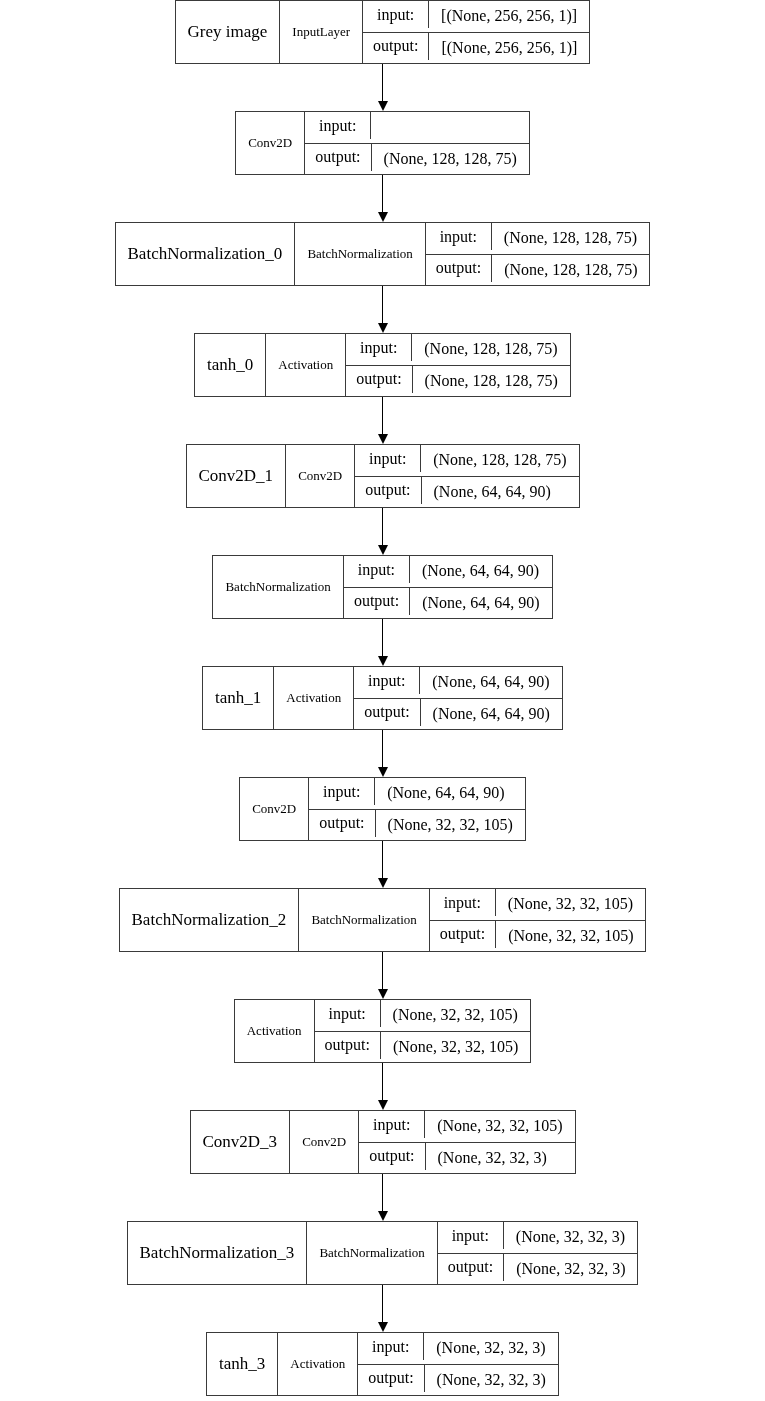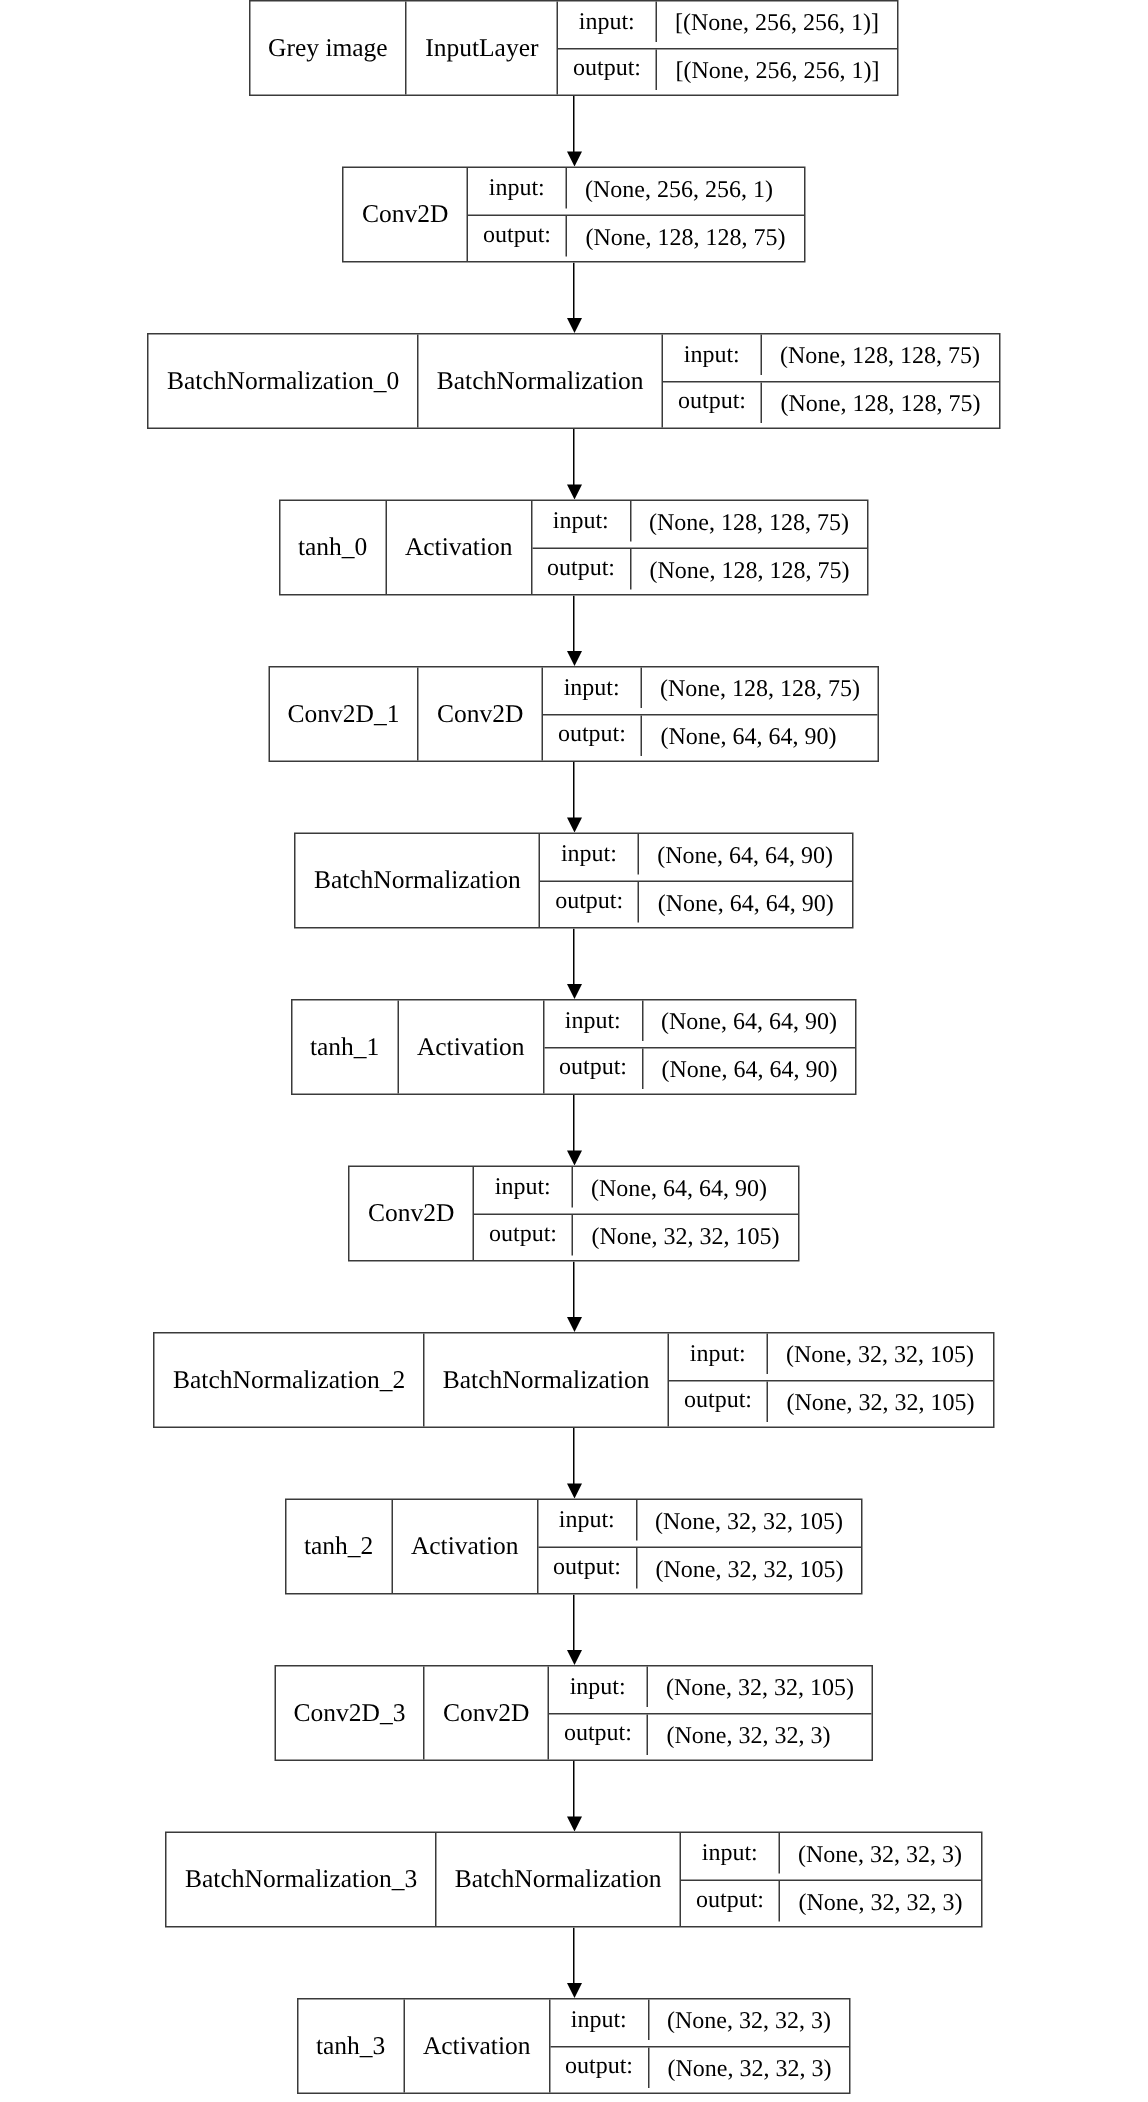--- a/index.html
+++ b/index.html
@@ -52,21 +52,21 @@
     border-right: 1.5px solid #3a3a3a;
     font-size: 17px;
     text-align: center;
   }
 
   
   .col-type {
     padding: 0 12px;
     min-height: 62px;
     border-right: 1.5px solid #3a3a3a;
-    font-size: 17px;
+    font-size: 13px;
   }
 
   
   .io-table {
     display: flex;
     flex-direction: column;
   }
   .io-row {
     display: flex;
     flex-direction: row;
@@ -153,21 +153,20 @@
   <div class="edge e0">
       <span class="stem"></span>
       <span class="head"></span>
     </div>
 
   <div class="node">
     <div class="cell col-type">Conv2D</div>
     <div class="io-table">
       <div class="io-row top">
         <div class="cell io-label">input:</div>
-        <div class="cell io-shape">(None, 256, 256, 1)</div>
       </div>
       <div class="io-row">
         <div class="cell io-label">output:</div>
         <div class="cell io-shape">(None, 128, 128, 75)</div>
       </div>
     </div>
   </div>
 
   <div class="edge e1">
       <span class="stem"></span>
@@ -306,21 +305,20 @@
       </div>
     </div>
   </div>
 
   <div class="edge e8">
       <span class="stem"></span>
       <span class="head"></span>
     </div>
 
   <div class="node">
-    <div class="cell col-name">tanh_2</div>
     <div class="cell col-type">Activation</div>
     <div class="io-table">
       <div class="io-row top">
         <div class="cell io-label">input:</div>
         <div class="cell io-shape">(None, 32, 32, 105)</div>
       </div>
       <div class="io-row">
         <div class="cell io-label">output:</div>
         <div class="cell io-shape">(None, 32, 32, 105)</div>
       </div>

